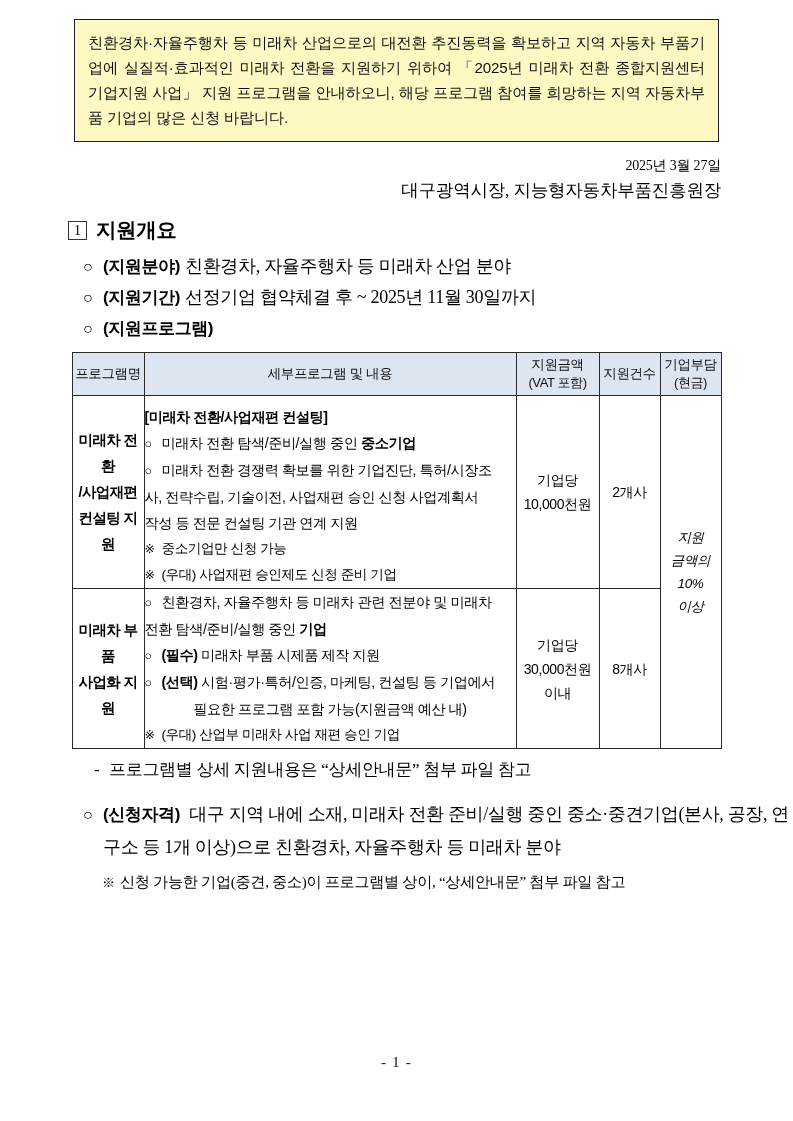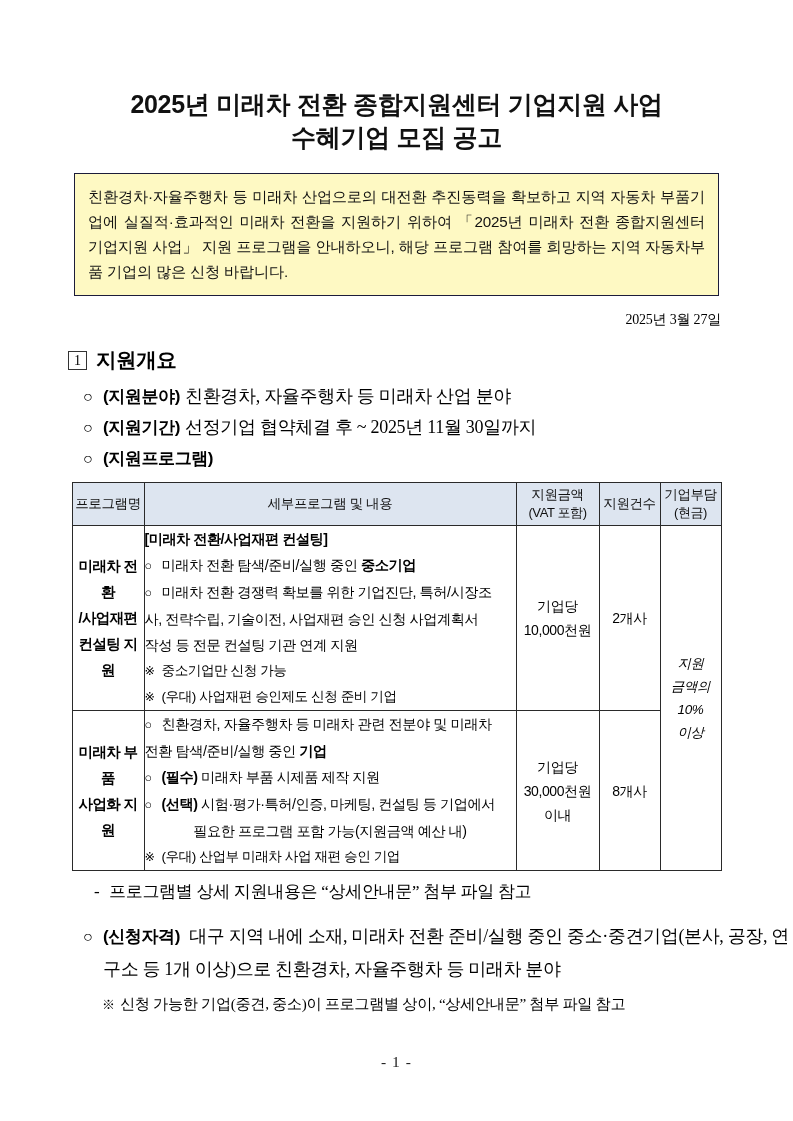--- a/index.html
+++ b/index.html
@@ -178,20 +178,21 @@
     font-size: 14px;
     line-height: 24px;
     letter-spacing: -0.4px;
     text-align: center;
   }
   .col-burden { font-size: 13.5px; line-height: 23px; font-style: italic; }
 
   .d-title {
     font-weight: bold;
     letter-spacing: -0.5px;
+    margin-top: 8px;
   }
   .d-item {
     display: flex;
     align-items: baseline;
   }
   .d-mark {
     flex: 0 0 17px;
     font-size: 12.5px;
   }
   .d-mark-x {
@@ -256,31 +257,28 @@
     font-size: 15.5px;
     letter-spacing: 1px;
     color: #1a1a1a;
   }
 </style>
 </head>
 <body>
 
 <div class="page">
 
-  <div class="title-block">
-    <div class="title-line">2025년 미래차 전환 종합지원센터 기업지원 사업</div>
-    <div class="title-line">수혜기업 모집 공고</div>
-  </div>
 
   <div class="intro-box">
     <div class="intro-text">친환경차·자율주행차 등 미래차 산업으로의 대전환 추진동력을 확보하고 지역 자동차 부품기업에 실질적·효과적인 미래차 전환을 지원하기 위하여 「2025년 미래차 전환 종합지원센터 기업지원 사업」 지원 프로그램을 안내하오니, 해당 프로그램 참여를 희망하는 지역 자동차부품 기업의 많은 신청 바랍니다.</div>
   </div>
 
   <div class="sign-block">
     <div class="sign-date">2025년 3월 27일</div>
+    <div class="sign-org">대구광역시장, 지능형자동차부품진흥원장</div>
   </div>
 
   <div class="section-head">
     <span class="sec-num">1</span>
     <span class="sec-title">지원개요</span>
   </div>
 
   <div class="bullets">
 
     <div class="bullet-row">

